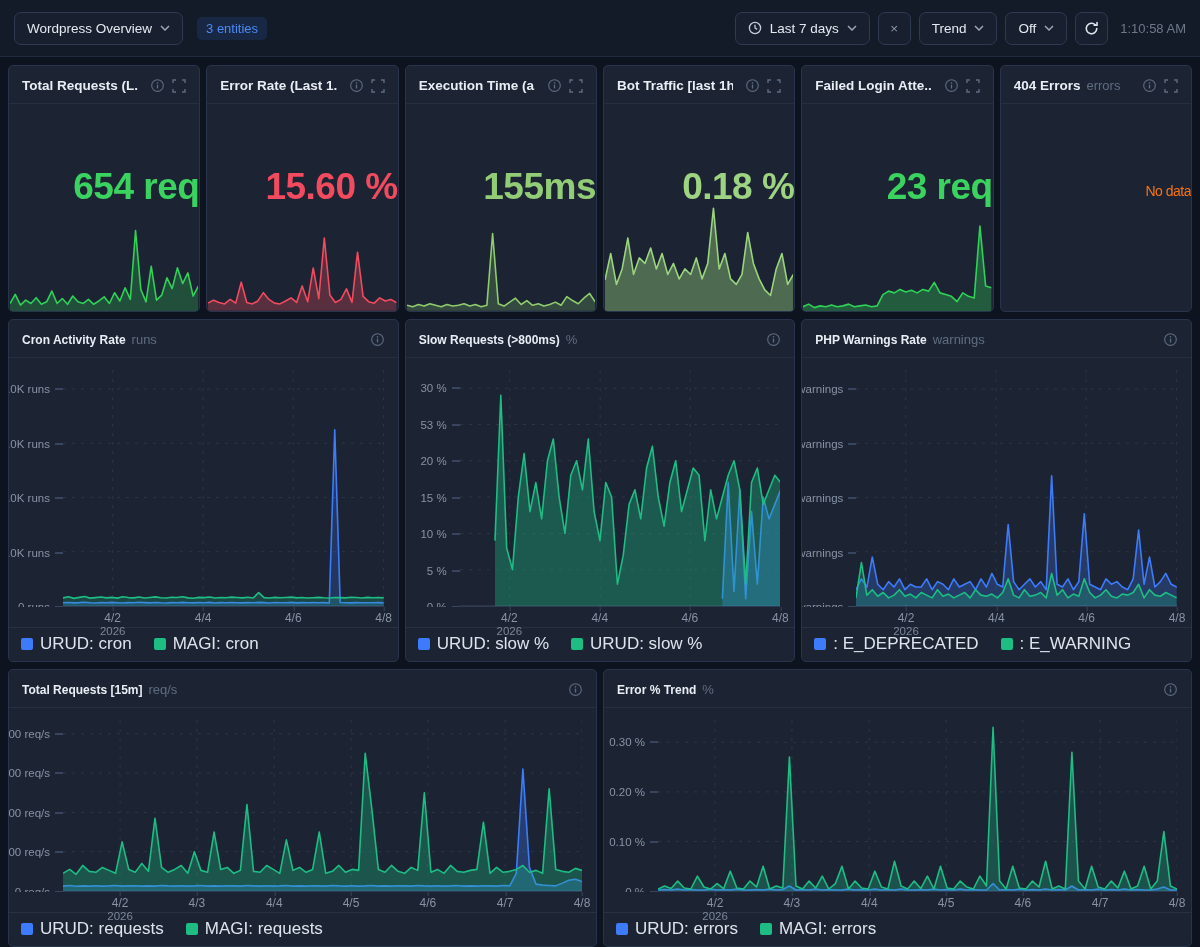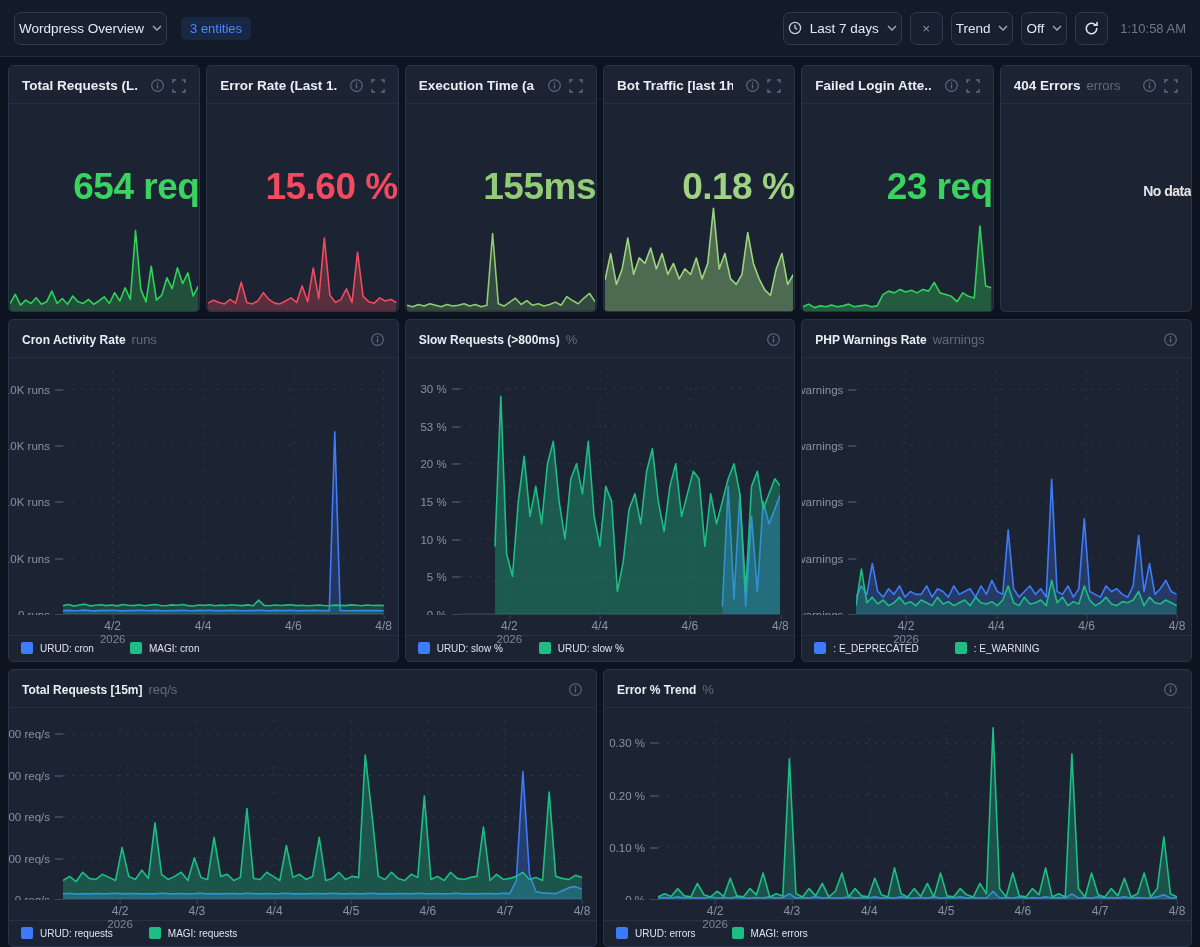--- a/index.html
+++ b/index.html
@@ -11,21 +11,21 @@
   }
   
   .topbar {
     height:57px; display:flex; align-items:center; gap:14px;
     padding:0 14px; background:#131b29;
     border-bottom:1px solid #1f2a3e;
   }
   .tb-right { margin-left:auto; display:flex; align-items:center; gap:8px; }
   .tb-btn {
     display:inline-flex; align-items:center; gap:8px;
-    height:33px; padding:0 4px;
+    height:33px; padding:0 12px;
     background:#18202f; border:1px solid #2e3a52; border-radius:7px;
     color:#e4eaf2; font-size:13.5px; cursor:pointer; white-space:nowrap;
   }
   .tb-btn svg { flex:0 0 auto; }
   .tb-btn.square { width:33px; padding:0; justify-content:center; color:#8a95a6; }
   .badge {
     color:#4a8bf5; background:rgba(62,123,250,.13);
     font-size:13px; padding:4px 9px; border-radius:5px;
   }
   .clock-time { color:#6d7889; font-size:13px; margin-left:4px; }
@@ -53,21 +53,21 @@
   .header-icons { margin-left:auto; display:flex; align-items:center; gap:7px; align-self:center; }
   .icon-btn { display:inline-flex; color:#5d6b80; cursor:pointer; }
   
   .stat-body { position:relative; flex:1; }
   .stat-value {
     position:absolute; top:40%; left:0; right:0;
     transform:translateY(-50%);
     text-align:right; font-size:37px; font-weight:700; letter-spacing:-0.5px;
     z-index:2;
   }
-  .stat-value.no-data { font-size:14px; font-weight:700; color:#e5e5e5; top:42%;padding-left:16px; }
+  .stat-value.no-data { font-size:14px; font-weight:400; color:#f97316; top:42%;padding-left:16px; }
   .spark { position:absolute; left:1px; right:1px; bottom:0; z-index:1; }
   .spark svg { display:block; width:100%; height:100%; }
   
   .chart-area {
     flex:1; display:grid;
     grid-template-columns:54px 1fr;
     grid-template-rows:1fr 20px;
     padding:12px 14px 0 0;
     min-height:0;
   }
@@ -87,24 +87,24 @@
   }
   .xlabel::before {
     content:''; position:absolute; top:-4px; left:50%;
     width:1px; height:4px; background:#38455e;
   }
   .xlabel .year {
     position:absolute; top:14px; left:50%; transform:translateX(-50%);
     font-size:11.5px; color:#7b8698; z-index:3;
   }
   .legend {
-    flex:0 0 auto; display:flex; align-items:center; gap:36px;
+    flex:0 0 auto; display:flex; align-items:center; gap:22px;
     padding:6px 12px 7px 12px;
     border-top:1px solid rgba(148,163,184,.1);
-    font-size:10px; color:#dde4ee; position:relative;
+    font-size:17px; color:#dde4ee; position:relative;
   }
   .legend-item { display:inline-flex; align-items:center; gap:7px; cursor:pointer; white-space:nowrap; }
   .legend-swatch { width:12px; height:12px; border-radius:2px; flex:0 0 auto; }
   .grid-line { stroke:rgba(141,155,180,.15); stroke-dasharray:3 6; }
   .grid-line.solid { stroke:rgba(141,155,180,.28); stroke-dasharray:none; }
 </style>
 </head>
 <body>
 
 <header class="topbar">

